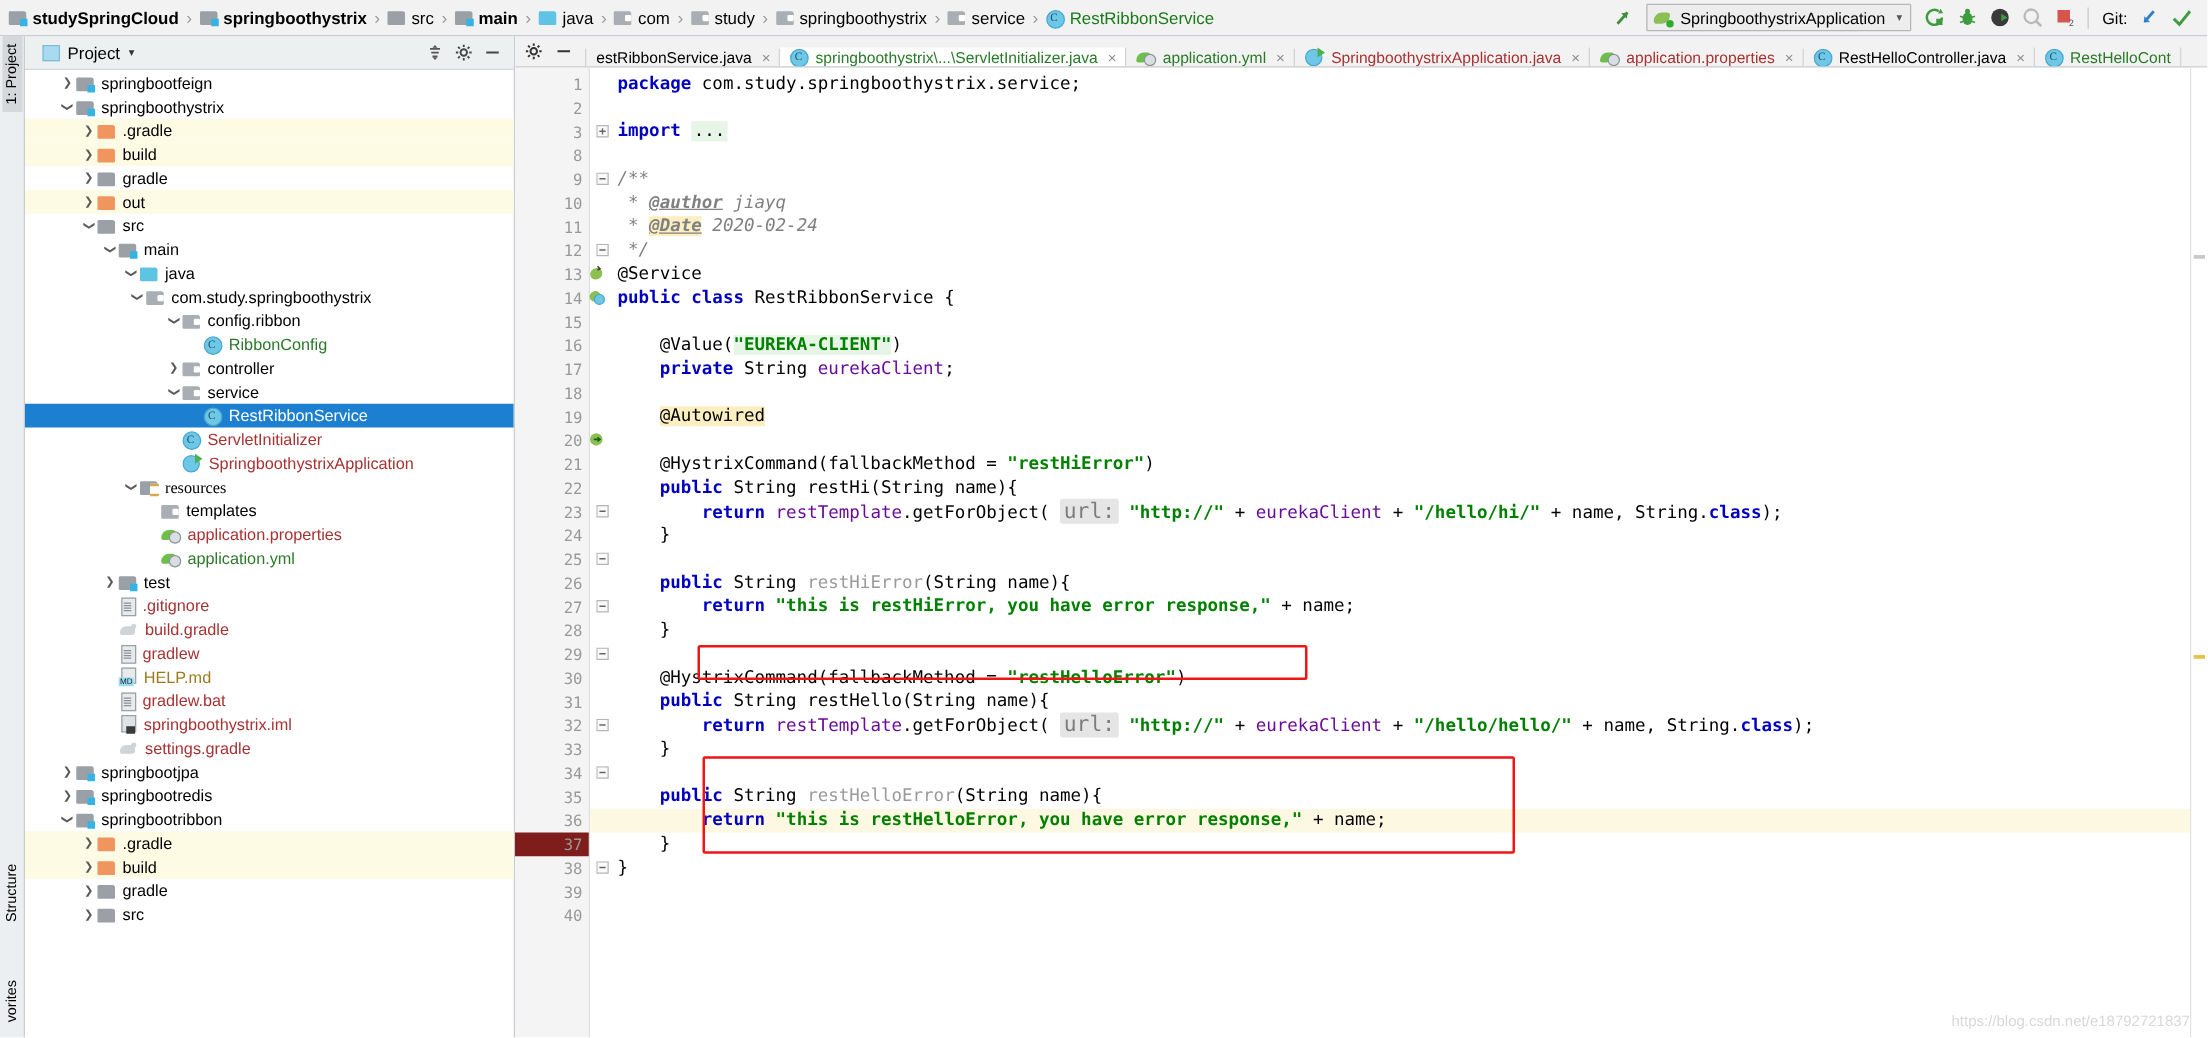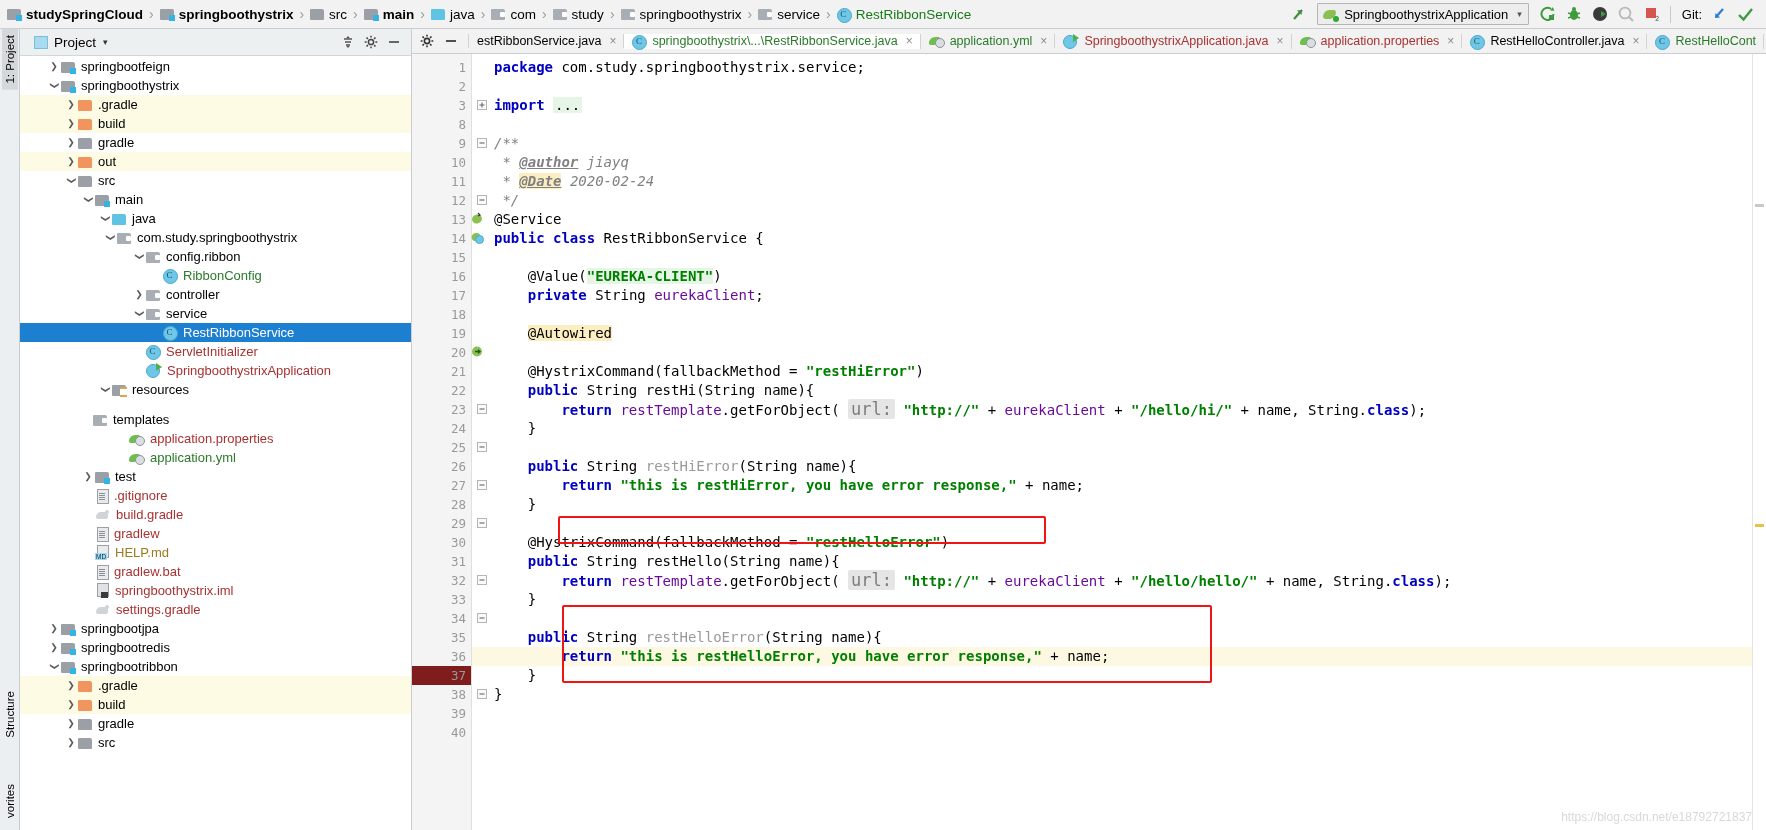--- a/index.html
+++ b/index.html
@@ -543,26 +543,26 @@
             <span class="ic-class"></span>
             <span class="lbl c-brown">ServletInitializer</span>
           </div>
           <div class="row" style="padding-left: 112px;">
             <span class="arrow empty">&nbsp;</span>
             <span class="ic-springapp">
               <span class="runarrow"></span>
             </span>
             <span class="lbl c-brown">SpringboothystrixApplication</span>
           </div>
-          <div class="row" style="padding-left: 78px;">
+          <div class="row" style="padding-left: 78px; font-family: Liberation Serif, serif;">
             <span class="arrow" style="transform: rotate(90deg); display: inline-block;">❯</span>
             <span class="ic-res"></span>
             <span class="lbl c-black">resources</span>
           </div>
-          <div class="row" style="padding-left: 59px; margin-top: 11px;">
+          <div class="row" style="padding-left: 95px;">
             <span class="arrow empty">&nbsp;</span>
             <span class="ic ic-folder-pkg"></span>
             <span class="lbl c-black">templates</span>
           </div>
           <div class="row" style="padding-left: 95px;">
             <span class="arrow empty">&nbsp;</span>
             <span class="ic-yml"></span>
             <span class="lbl c-brown">application.properties</span>
           </div>
           <div class="row" style="padding-left: 95px;">
@@ -657,28 +657,28 @@
                 <circle cx="7" cy="7" r="2.6" fill="none" stroke="#333" stroke-width="1.6"></circle>
                 <path d="M7 0.7 L7 2.6 M7 11.4 L7 13.3 M0.7 7 L2.6 7 M11.4 7 L13.3 7 M2.5 2.5 L3.9 3.9 M10.1 10.1 L11.5 11.5 M11.5 2.5 L10.1 3.9 M3.9 10.1 L2.5 11.5" stroke="#333" stroke-width="1.6"></path>
               </svg>
           </span>
           <span>
             <svg width="14" height="6" viewBox="0 0 14 6">
                 <path d="M2 3 L12 3" stroke="#333" stroke-width="1.7"></path>
               </svg>
           </span>
         </div>
-        <div id="tabs-container" style="display:flex;align-items:center;">
+        <div id="tabs-container" style="display:flex;align-items:flex-end;">
             <div class="etab first">
               <span class="tlabel t-black">estRibbonService.java</span>
               <span class="tclose">×</span>
             </div>
             <div class="etab active">
               <span class="ic-class"></span>
-              <span class="tlabel t-green">springboothystrix\...\RestRibbonService.java</span>
+              <span class="tlabel t-green">springboothystrix\...\ServletInitializer.java</span>
               <span class="tclose">×</span>
             </div>
             <div class="etab">
               <span class="ic-yml"></span>
               <span class="tlabel t-green">application.yml</span>
               <span class="tclose">×</span>
             </div>
             <div class="etab">
               <span class="ic-springapp">
                 <span class="runarrow"></span>

